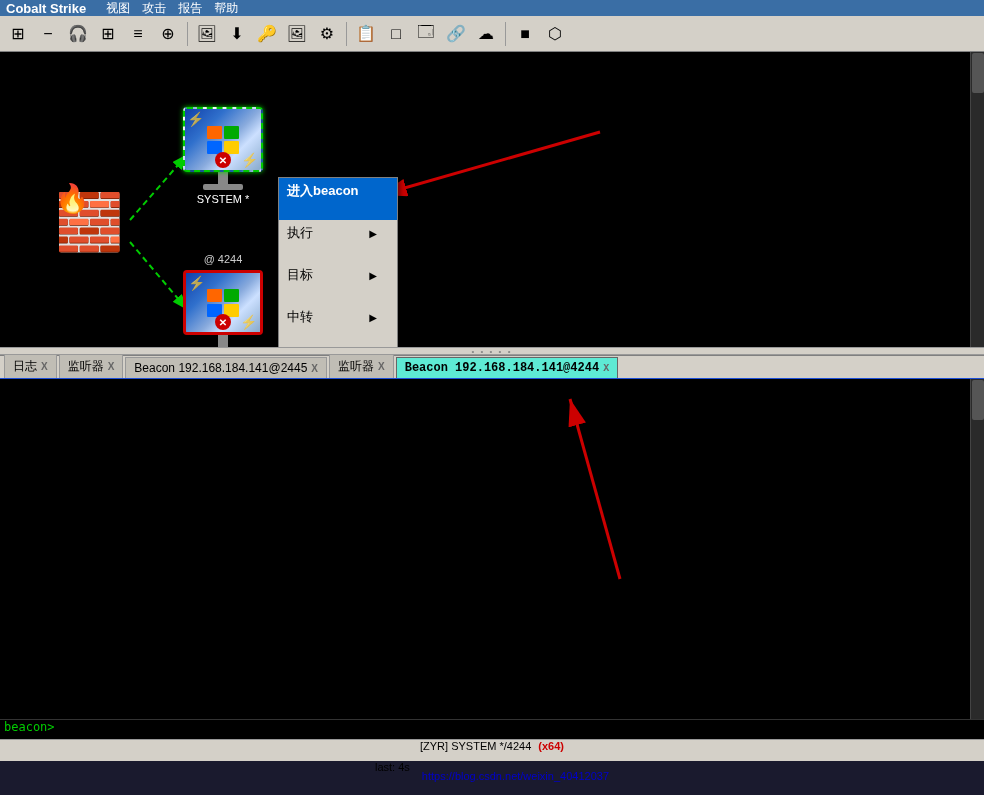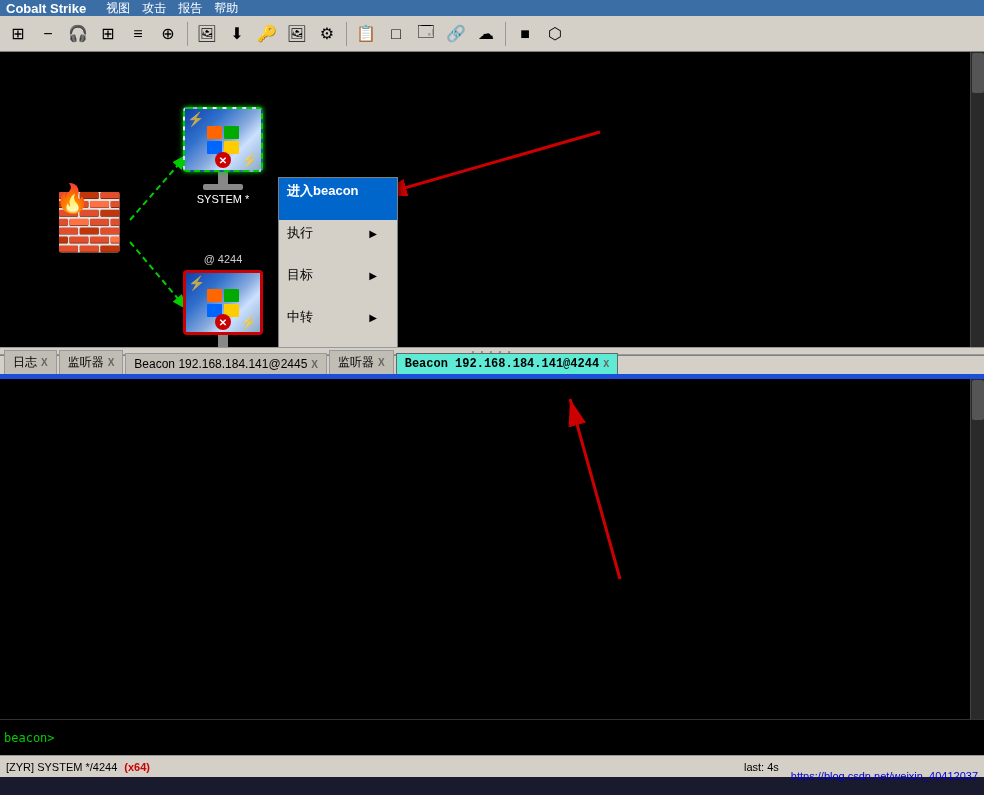--- a/index.html
+++ b/index.html
@@ -214,21 +214,21 @@
     }
 
     
     #tabs-bar {
       background: #d4d0c8;
       height: 24px;
       display: flex;
       align-items: flex-end;
       padding-left: 4px;
       border-top: 1px solid #808080;
-      border-bottom: 5px solid #1d4ed8;
+      border-bottom: 1px solid #1d4ed8;
     }
     .tab {
       padding: 3px 8px;
       font-size: 12px;
       cursor: pointer;
       border: 1px solid #999;
       border-bottom: none;
       background: #c0bdb5;
       margin-right: 2px;
       white-space: nowrap;
@@ -270,29 +270,30 @@
     
     #status-bar {
       background: #d4d0c8;
       height: 22px;
       display: flex;
       align-items: center;
       padding: 0 6px;
       border-top: 1px solid #999;
       font-size: 11px;
       justify-content: space-between;
+      flex-direction: column;
     }
     #status-bar .left { color: #000; }
 
     
     #beacon-input-bar {
       background: #000000;
-      height: 36px;
-      display: flex;
-      align-items: center;
+      height: 20px;
+      display: flex;
+      align-items: flex-start;
       padding: 0 4px;
       border-top: 1px solid #333;
     }
     #beacon-input-bar .prompt {
       color: #00cc00;
       font-size: 12px;
       font-family: monospace;
     }
     #beacon-input-bar input {
       background: transparent;

